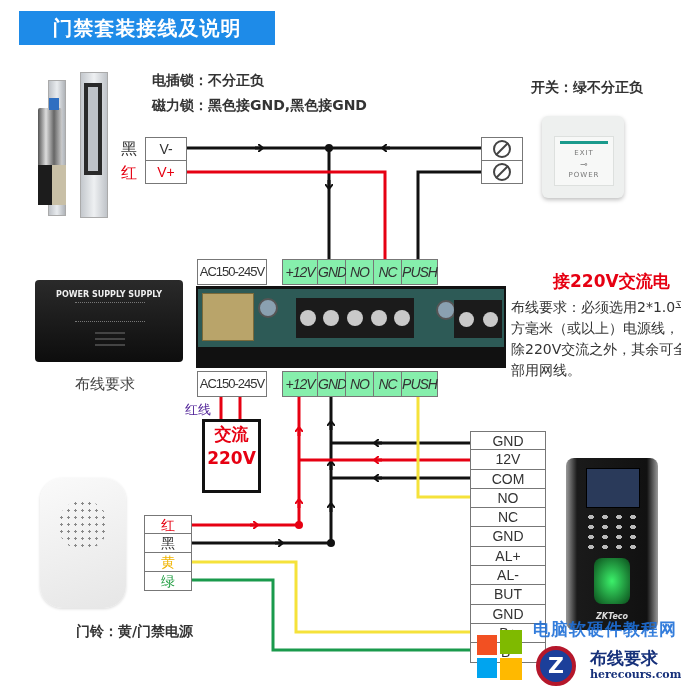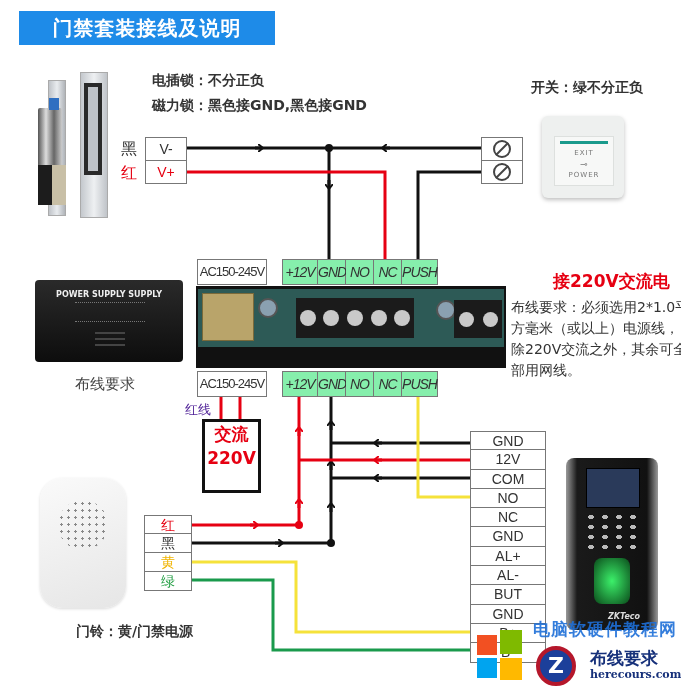--- a/index.html
+++ b/index.html
@@ -156,21 +156,21 @@
   <div class="r">BUT</div>
   <div class="r">GND</div>
   <div class="r">B+</div>
   <div class="r">B-</div>
 </div>
 
 <div class="abs" style="left:566px;top:458px;width:92px;height:172px;background:linear-gradient(90deg,#9a9a9a,#1a1a1a 12%,#111 88%,#9a9a9a);border-radius:8px;">
   <div style="position:absolute;left:20px;top:10px;width:52px;height:38px;background:#2a3a5a;border:1px solid #000;"></div>
   <div style="position:absolute;left:18px;top:54px;width:56px;height:40px;background-image:radial-gradient(ellipse 5px 3px, #bbb 60%, transparent 70%);background-size:14px 10px;"></div>
   <div style="position:absolute;left:28px;top:100px;width:36px;height:46px;background:radial-gradient(#3cf06a,#0a4a1a);border-radius:8px;"></div>
-  <div style="position:absolute;left:12px;top:154px;width:92px;text-align:center;color:#ddd;font-size:8px;font-weight:bold;font-style:italic;">ZKTeco</div>
+  <div style="position:absolute;left:0;top:154px;width:92px;text-align:center;color:#ddd;font-size:8px;font-weight:bold;font-style:italic;">ZKTeco</div>
 </div>
 
 <svg class="wires" width="681" height="686">
   <defs>
     <marker id="arrB" markerWidth="8" markerHeight="8" refX="4" refY="4" orient="auto" markerUnits="userSpaceOnUse">
       <path d="M0,0 L5,4 L0,8" fill="none" stroke="#111" stroke-width="2"></path>
     </marker>
     <marker id="arrR" markerWidth="8" markerHeight="8" refX="4" refY="4" orient="auto" markerUnits="userSpaceOnUse">
       <path d="M0,0 L5,4 L0,8" fill="none" stroke="#e60012" stroke-width="2"></path>
     </marker>

